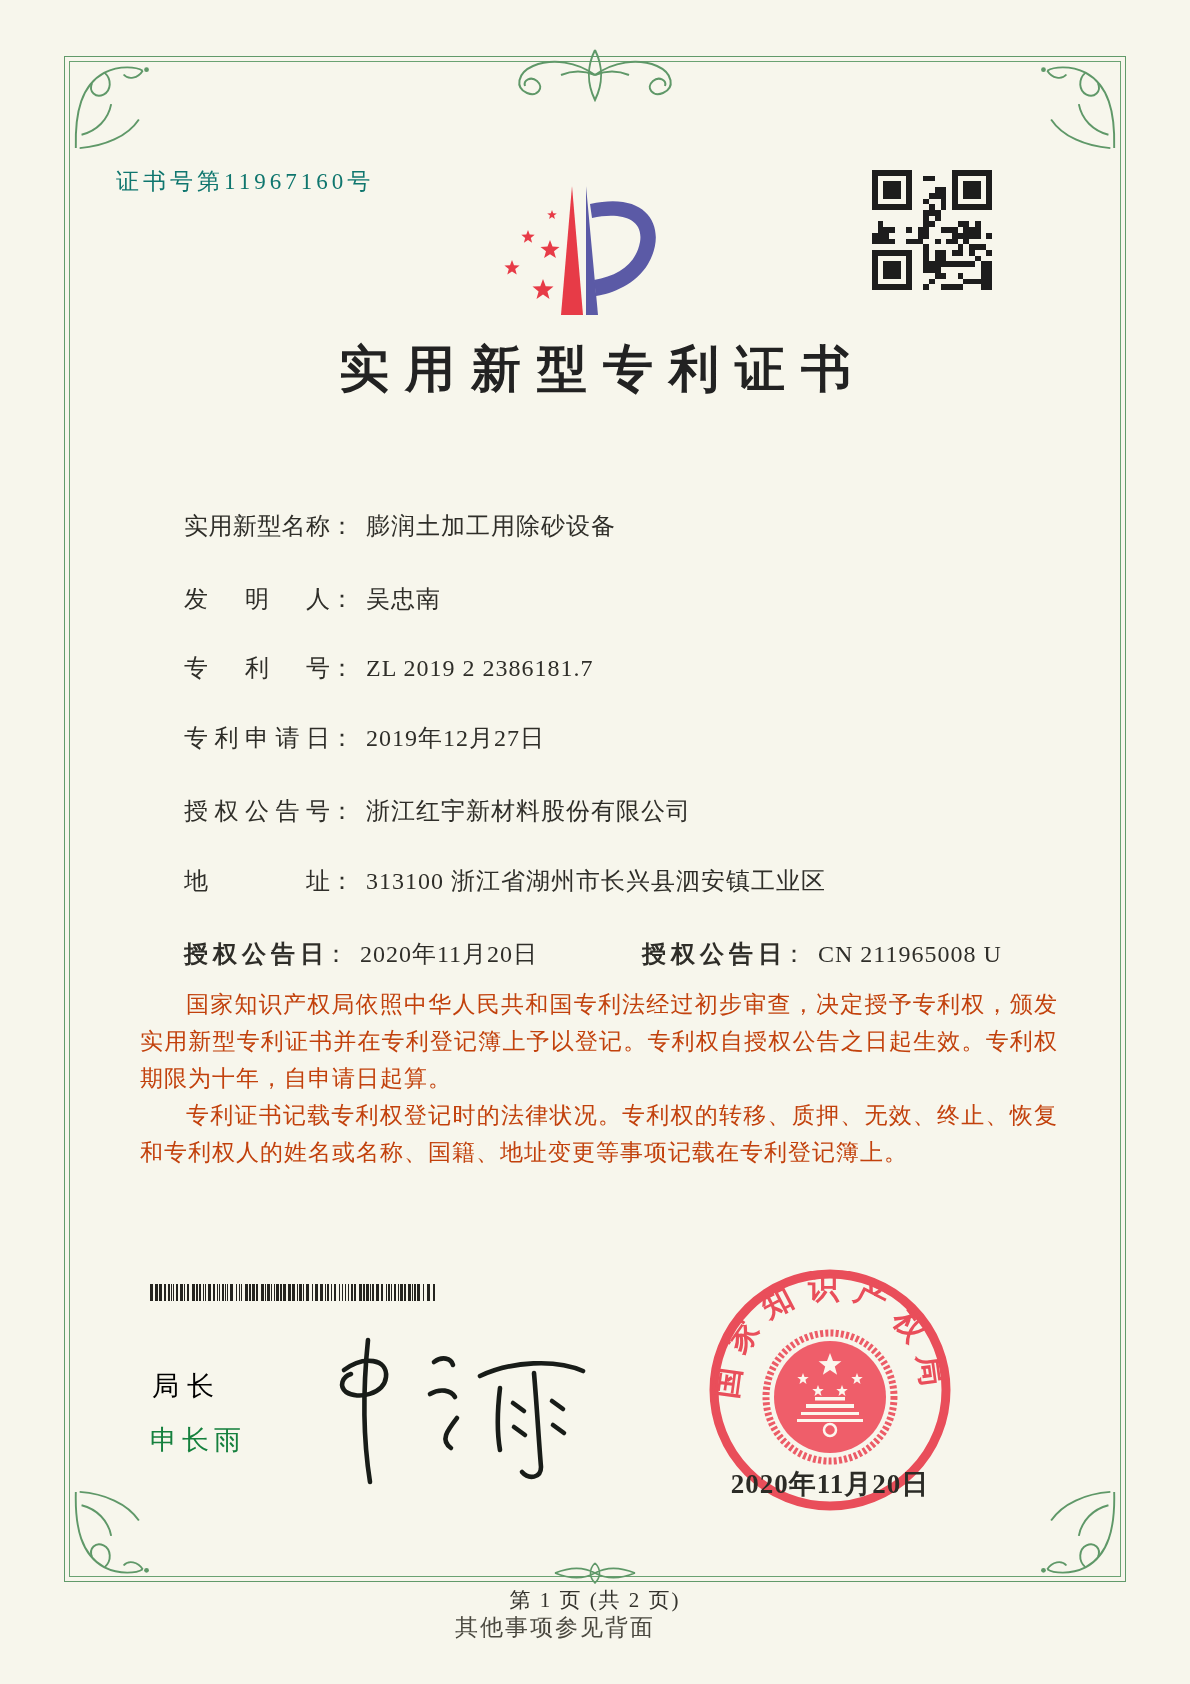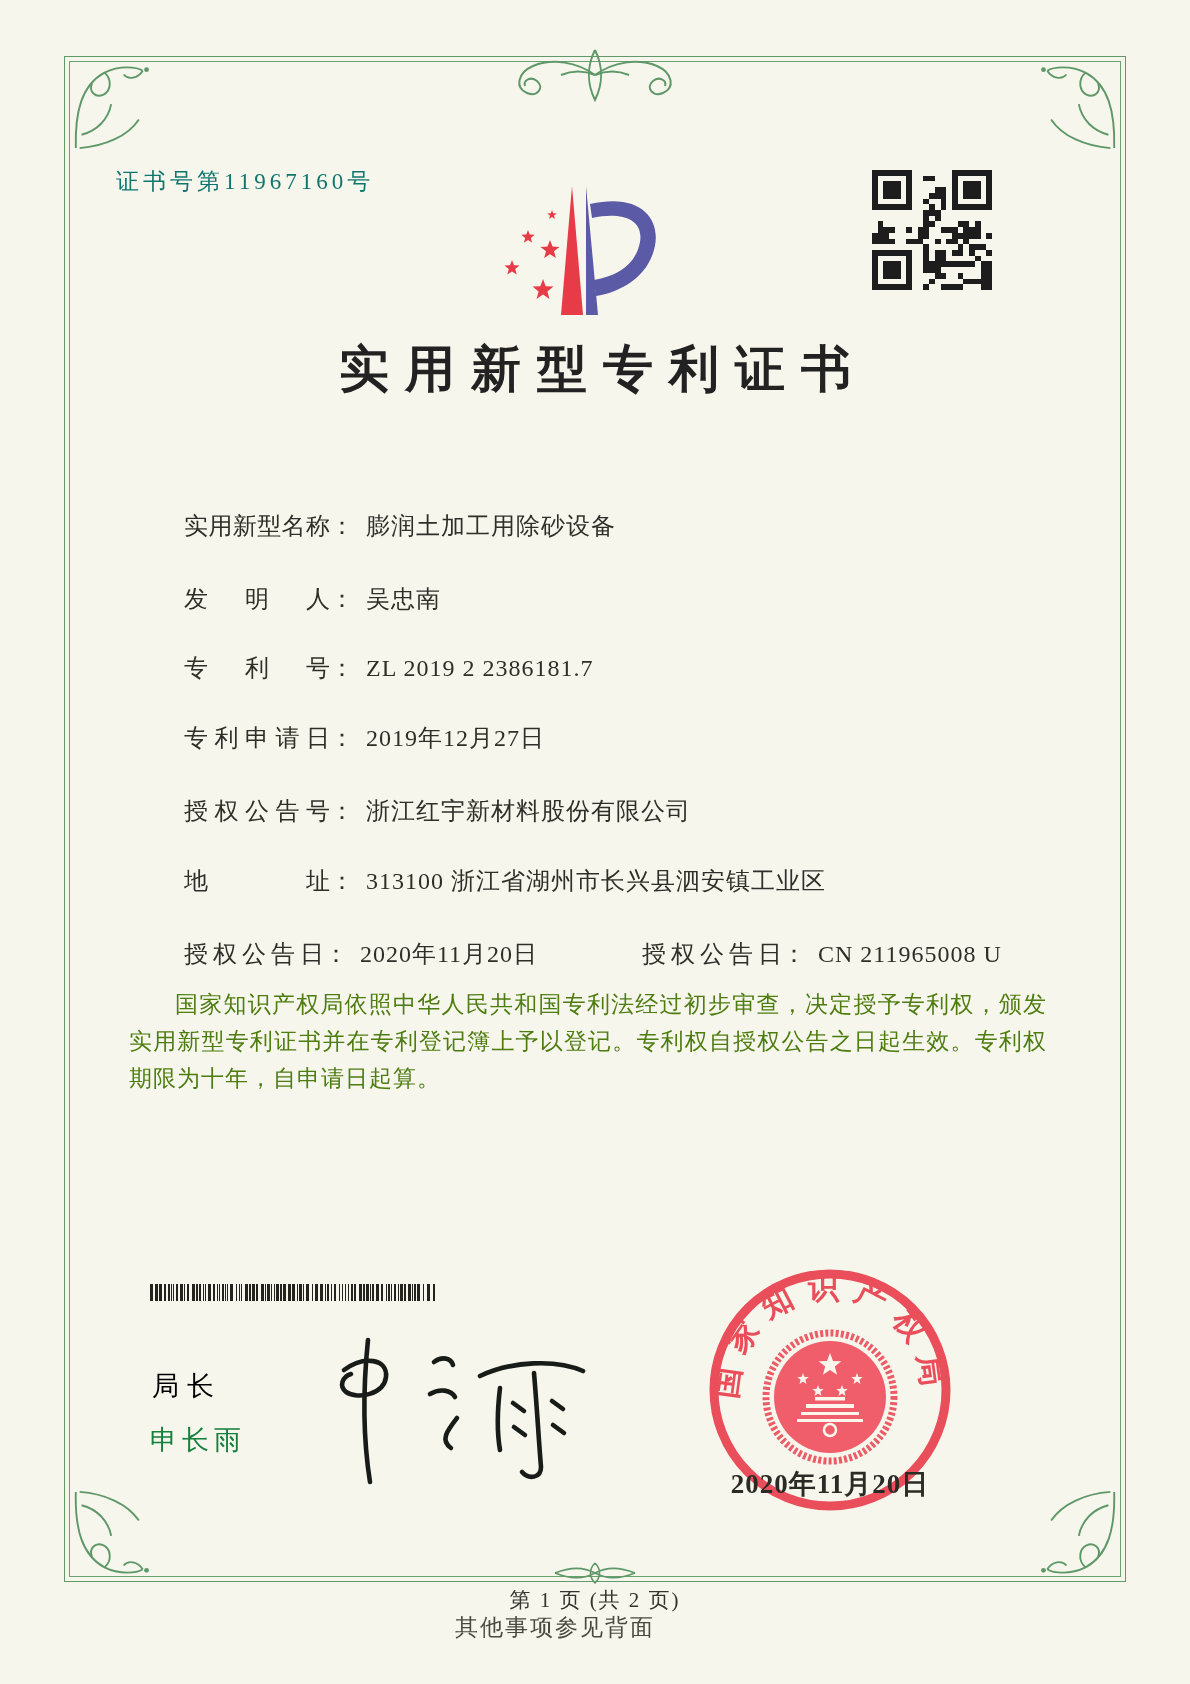--- a/index.html
+++ b/index.html
@@ -27,25 +27,25 @@
   .qr{position:absolute;left:872px;top:170px;width:120px;height:120px;shape-rendering:crispEdges;}
   .title{position:absolute;left:0;right:0;top:336px;text-align:center;
     font-size:50px;font-weight:700;letter-spacing:16px;text-indent:16px;color:#222;font-family:Liberation Serif, serif;}
   
   .row{position:absolute;left:140px;font-size:24px;white-space:nowrap;color:#2f2e29;margin-left:44px;}
   .flabel{display:inline-block;width:146px;text-align:justify;text-align-last:justify;}
   .colon{display:inline-block;margin-right:12px;}
   .fvalue{letter-spacing:1px;}
   .r1{top:510px}.r2{top:583px}.r3{top:652px}.r4{top:722px}.r5{top:795px}.r6{top:865px}
   .grant{top:938px;}
-  .glabel{display:inline-block;width:140px;text-align:justify;text-align-last:justify;}
+  .glabel{display:inline-block;width:140px;text-align:justify;text-align-last:justify;font-weight:bold;}
   .pair2{position:absolute;left:458px;top:0;white-space:nowrap;}
   
-  .paras{position:absolute;left:129px;top:986px;width:918px;
-    font-size:23px;line-height:37px;letter-spacing:1px;text-align:justify;color:#4d7c0f;}
+  .paras{position:absolute;left:140px;top:986px;width:918px;
+    font-size:23px;line-height:37px;letter-spacing:1px;text-align:justify;color:#c2410c;}
   .paras p{margin:0;text-indent:2em;}
   
   .barcode{position:absolute;left:150px;top:1284px;width:290px;height:17px;}
   .signer-title{position:absolute;left:152px;top:1368px;font-size:27px;letter-spacing:8px;color:#000000;}
   .signer-name{position:absolute;left:150px;top:1422px;font-size:27px;letter-spacing:5px;color:#15803d;}
   .signature{position:absolute;left:330px;top:1336px;width:260px;height:150px;}
   .seal{position:absolute;left:705px;top:1265px;width:250px;height:250px;}
   .seal-text{font-size:31px;font-weight:bold;letter-spacing:13px;font-family:"Liberation Serif",serif;}
   .seal-date{position:absolute;left:700px;top:1466px;width:260px;text-align:center;z-index:5;
     font-size:27px;font-weight:bold;letter-spacing:1px;color:#2b2b26;}
@@ -255,20 +255,21 @@
   <span>
     <span class="glabel">授权公告日</span><span class="colon">：</span><span class="fvalue">2020年11月20日</span>
   </span>
   <span class="pair2">
     <span class="glabel">授权公告日</span><span class="colon">：</span><span class="fvalue">CN 211965008 U</span>
   </span>
 </div>
 
 <div class="paras">
   <p>国家知识产权局依照中华人民共和国专利法经过初步审查，决定授予专利权，颁发实用新型专利证书并在专利登记簿上予以登记。专利权自授权公告之日起生效。专利权期限为十年，自申请日起算。</p>
+  <p>专利证书记载专利权登记时的法律状况。专利权的转移、质押、无效、终止、恢复和专利权人的姓名或名称、国籍、地址变更等事项记载在专利登记簿上。</p>
 </div>
 
 <svg class="barcode" viewBox="0 0 290 17">
     <rect x="0" y="0" width="3" height="17" fill="#24241f"></rect>
     <rect x="5" y="0" width="3" height="17" fill="#24241f"></rect>
     <rect x="9" y="0" width="3" height="17" fill="#24241f"></rect>
     <rect x="14" y="0" width="2" height="17" fill="#24241f"></rect>
     <rect x="18" y="0" width="2" height="17" fill="#24241f"></rect>
     <rect x="21" y="0" width="1" height="17" fill="#24241f"></rect>
     <rect x="23" y="0" width="1" height="17" fill="#24241f"></rect>

